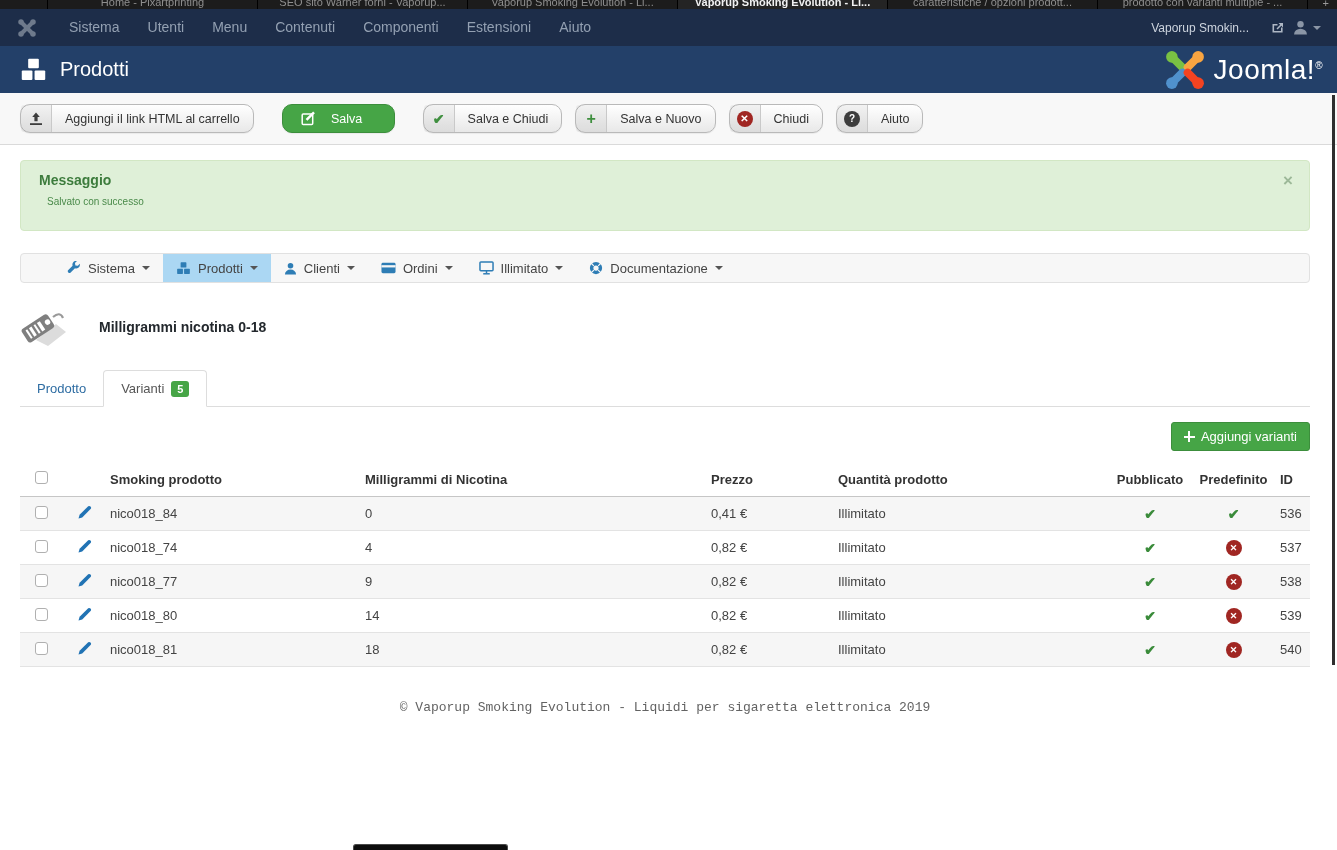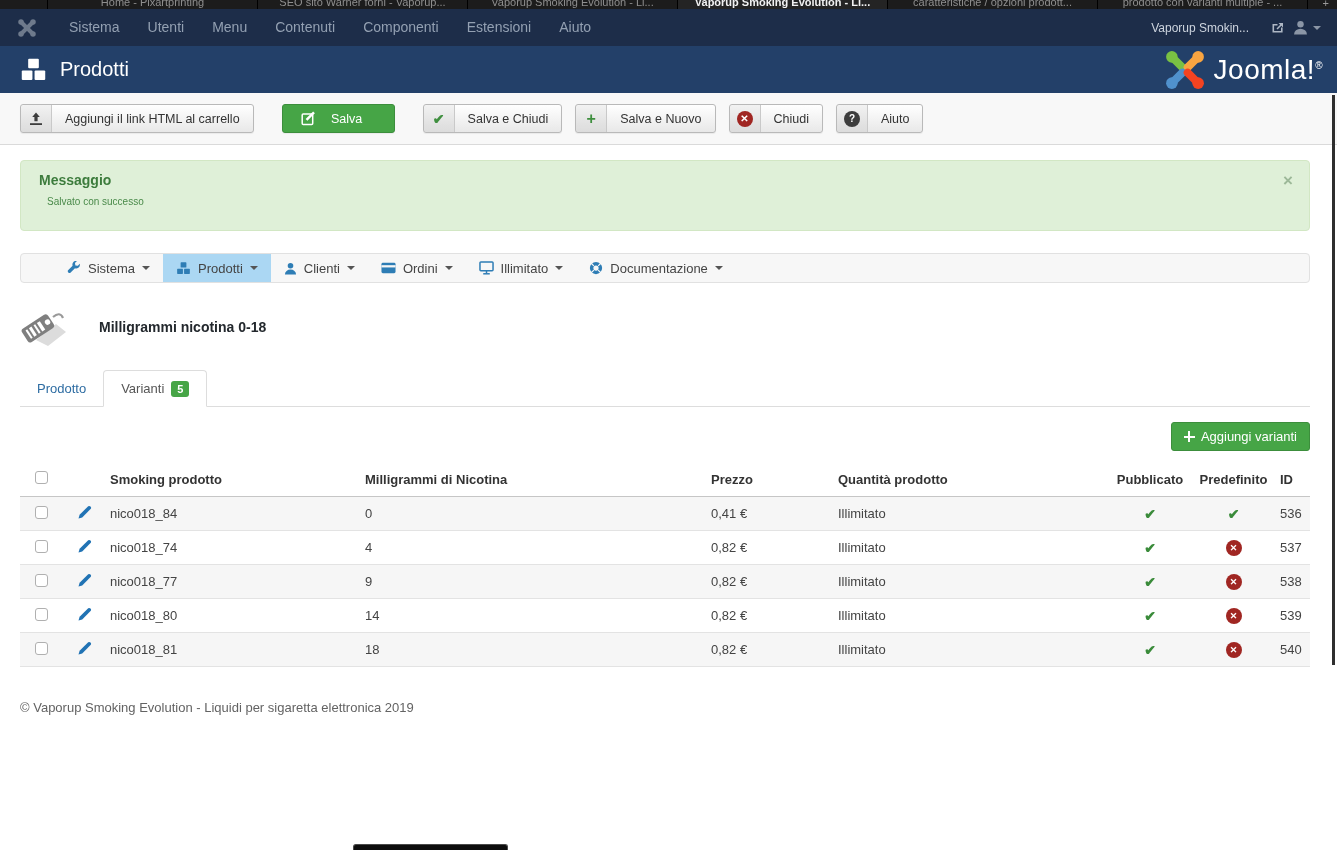--- a/index.html
+++ b/index.html
@@ -30,21 +30,21 @@
   .page-header { height:47px; background:#234069; display:flex; align-items:center; color:#fff; }
   .ph-icon { margin-left:20px; display:flex; }
   .ph-title { font-size:20px; margin-left:13px; font-weight:normal; }
   .ph-logo { margin-left:auto; margin-right:14px; display:flex; align-items:center; gap:8px; }
   .ph-logo .logo-text { font-size:28px; font-weight:normal; letter-spacing:0.5px; }
   .ph-logo sup { font-size:10px; }
   
   .toolbar { height:52px; background:#f8f8f8; border-bottom:1px solid #dadada;
              display:flex; align-items:center; padding-left:20px; }
   .tbtn { height:29px; display:flex; align-items:stretch; background:linear-gradient(#ffffff,#e8e8e8);
-          border:1px solid #b9b9b9; border-radius:3px; font-size:12.5px; color:#333;
+          border:1px solid #b9b9b9; border-radius:10px; font-size:12.5px; color:#333;
           box-shadow:0 1px 1px rgba(0,0,0,.06); cursor:pointer; }
   .tbtn .ico { width:31px; display:flex; align-items:center; justify-content:center;
                background:rgba(0,0,0,.05); border-right:1px solid #c9c9c9; border-radius:3px 0 0 3px; }
   .tbtn .lbl { display:flex; align-items:center; padding:0 13px; white-space:nowrap; }
   .tbtn.green { background:#46a546; border-color:#3c8e3c; color:#fff; width:113px; justify-content:center; }
   .tbtn.green .ico { background:none; border:none; width:auto; padding-right:2px; }
   .gap-lg { margin-right:28px; } .gap-sm { margin-right:13px; }
   .circle-ico { width:16px; height:16px; border-radius:50%; color:#fff; font-size:10px; font-weight:bold;
                 display:inline-flex; align-items:center; justify-content:center; line-height:1; }
   .circle-red { background:#a02622; } .circle-dark { background:#3d3d3d; }
@@ -87,21 +87,21 @@
   .c-check { padding-left:15px !important; }
   .c-center, th.c-center { text-align:center; }
   .cb { width:13px; height:13px; border:1px solid #b0b0b0; border-radius:3px; background:#fff;
         display:inline-block; cursor:pointer; }
   .state { display:inline-flex; cursor:pointer; }
   .state[data-state="check"]::before { content:"\2714"; color:#3a8b3a; font-weight:bold; font-size:14px; }
   .state[data-state="cross"] { width:16px; height:16px; border-radius:50%; background:#a02622;
         align-items:center; justify-content:center; }
   .state[data-state="cross"]::before { content:"\2715"; color:#fff; font-size:9px; font-weight:bold; }
   .edit-btn { display:inline-flex; cursor:pointer; }
-  .footer { margin-top:33px; text-align:left; color:#636363; font-size:13px; }
+  .footer { margin-top:33px; text-align:center; color:#636363; font-size:13px;font-family:Liberation Mono, monospace; }
   
   .scroll-line { position:absolute; right:2px; top:95px; width:3px; height:570px; background:#2e2e2e; }
   .bottom-bar { position:absolute; left:353px; top:844px; width:155px; height:6px; background:#0d0d0d;
                 border:1px solid #4a4a4a; border-bottom:none; border-radius:3px 3px 0 0; }
 </style>
 </head>
 <body>
 
 <div class="browser-bar">
   <div class="browser-spacer"></div>

